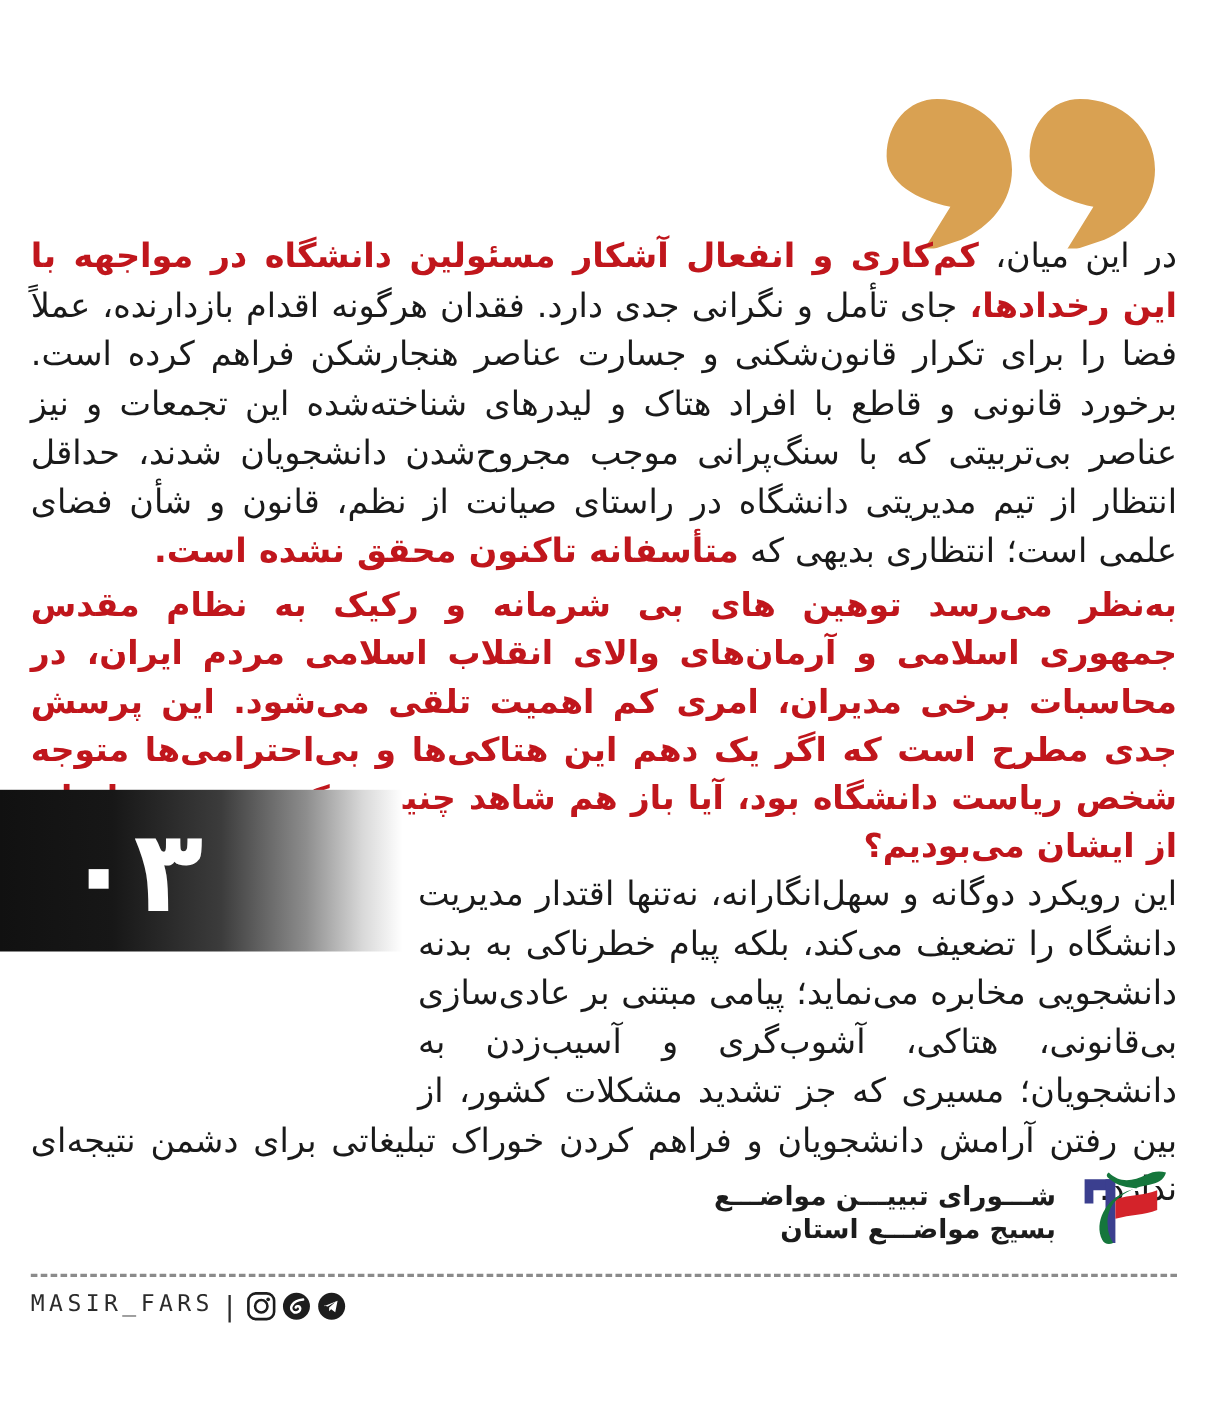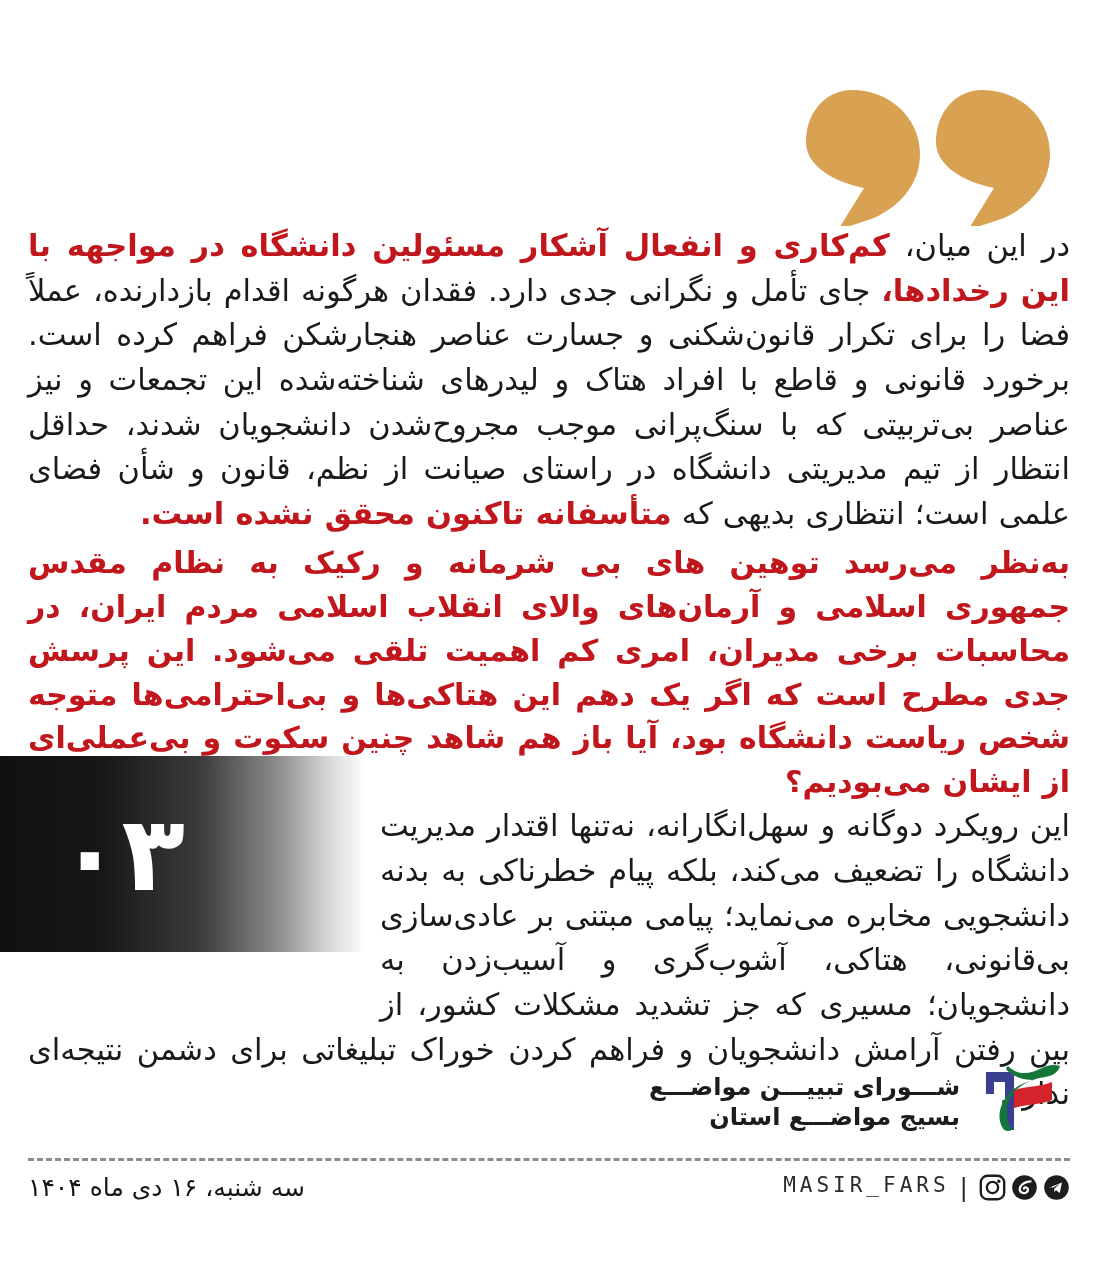--- a/index.html
+++ b/index.html
@@ -32,21 +32,20 @@
 
   
   .article {
     position:absolute;
     top:212px;
     right:30px;
     left:28px;
     direction:rtl;
     text-align:justify;
     text-justify:inter-word;
-    margin-top:12px;
   }
 
   .para {
     font-size:30.5px;
     line-height:1.465;
     color:#1a1a1a;
     letter-spacing:-0.1px;
     word-spacing:0.5px;
   }
 
@@ -62,23 +61,23 @@
     line-height:1.465;
     color:#1a1a1a;
   }
 
   .p-gap { height:4px; }
 
   
   .badge {
     position:absolute;
     left:0;
-    top:756px;
+    top:718px;
     width:366px;
-    height:196px;
+    height:147px;
     background:linear-gradient(to right,#111111 0%,#171717 28%,#3c3c3c 55%,#8d8d8d 76%,#d8d8d8 90%,#ffffff 100%);
     z-index:5;
   }
   .badge-num {
     position:absolute;
     left:58px;
     top:50%;
     transform:translateY(-50%);
     color:#ffffff;
     font-size:104px;
@@ -203,21 +202,20 @@
       <div class="brand-text">
         <div>شـــورای تبییـــن مواضـــع</div>
         <div>بسیج مواضـــع استان</div>
       </div>
     </div>
 
     <div class="divider"></div>
 
     <div class="footer-row">
 
-      <div class="footer-date">سه شنبه، ۱۶ دی ماه ۱۴۰۴</div>
 
       <div class="footer-handle">
         <span class="handle-text">MASIR_FARS</span>
         <span class="handle-sep">|</span>
         <span class="social">
           <span>
             <svg viewBox="0 0 24 24" xmlns="http://www.w3.org/2000/svg" aria-hidden="true">
               <rect x="1.6" y="1.6" width="20.8" height="20.8" rx="6" fill="none" stroke="#1d1d1d" stroke-width="2.1"></rect>
               <circle cx="12" cy="12" r="5" fill="none" stroke="#1d1d1d" stroke-width="2.1"></circle>
               <circle cx="17.6" cy="6.4" r="1.5" fill="#1d1d1d"></circle>

